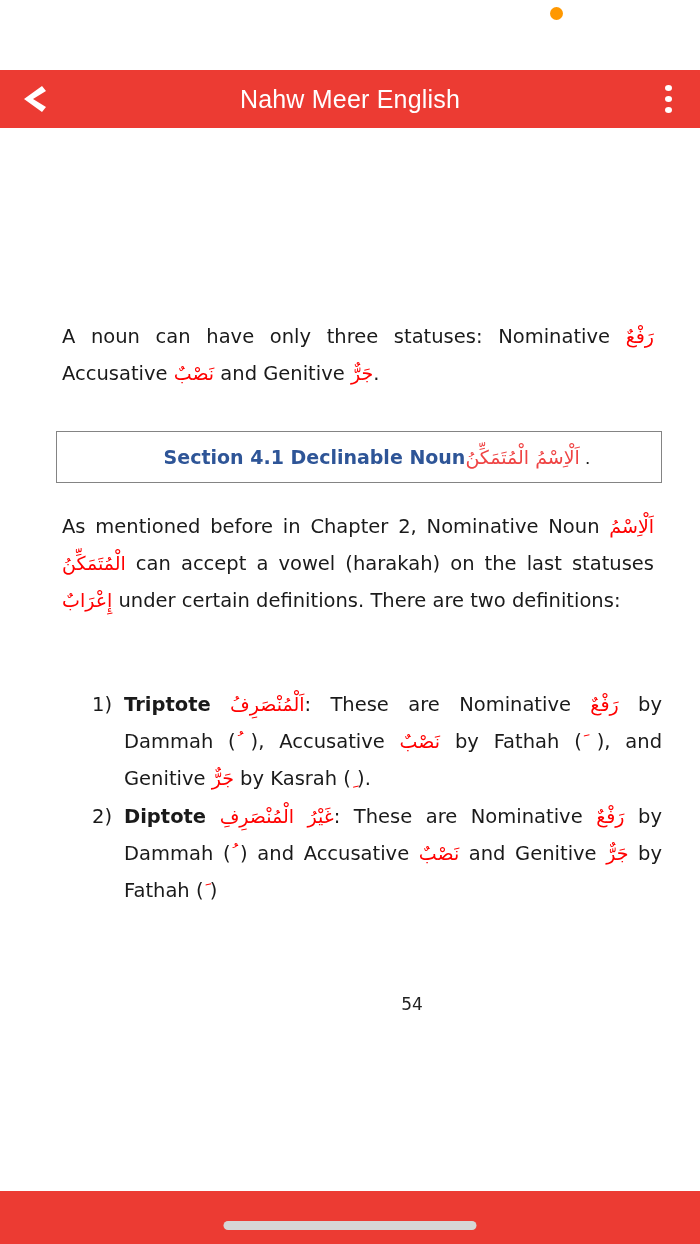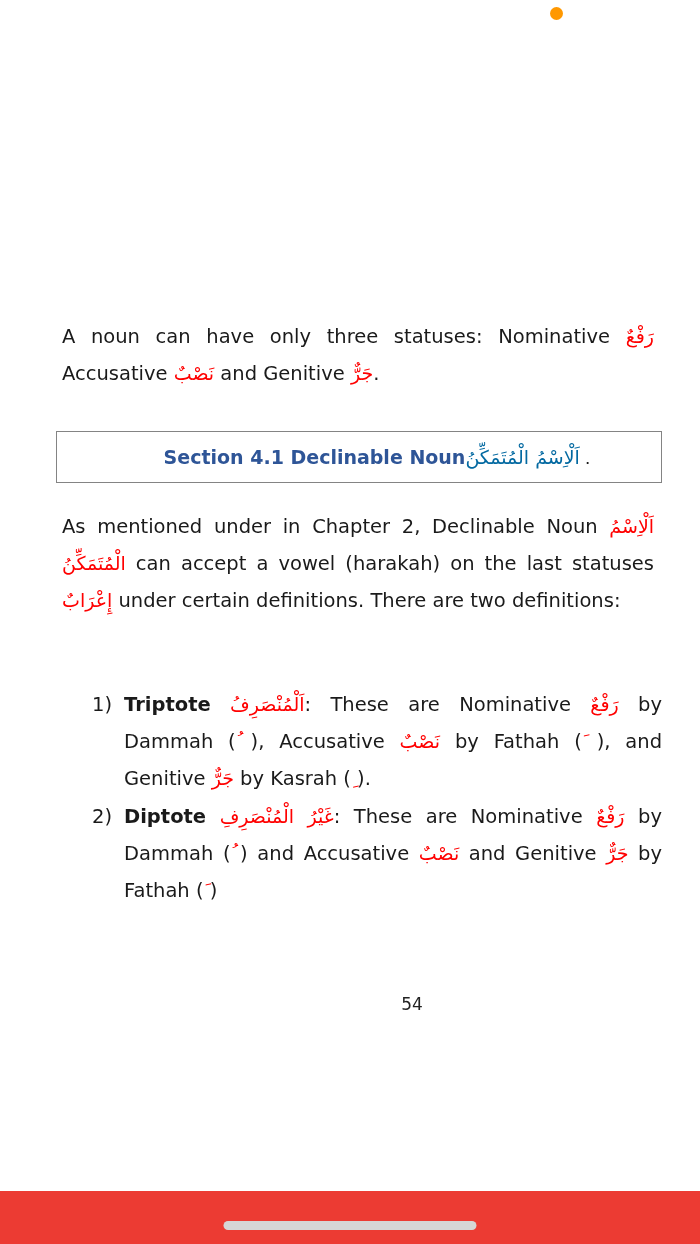--- a/index.html
+++ b/index.html
@@ -136,21 +136,21 @@
     white-space: nowrap;
   }
   .section-label {
     color: #2E5597;
     font-weight: bold;
     font-family: "DejaVu Sans", "Liberation Sans", sans-serif;
     font-size: 19px;
     margin-left: 36px;
   }
   .section-ar {
-    color: #0369a1;
+    color: #ef4444;
     font-family: "DejaVu Sans", sans-serif;
     font-size: 19px;
     direction: rtl;
     unicode-bidi: isolate;
   }
   .section-dot {
     color: #1a1a1a;
     font-size: 19px;
   }
 
@@ -221,31 +221,50 @@
 </style>
 </head>
 <body>
 
 <div id="screen">
 
   <div class="status-strip">
     <div class="status-dot"></div>
   </div>
 
+  <div class="app-bar">
+
+    <div class="back-button">
+      <span>
+        <svg width="26" height="30" viewBox="0 0 26 30">
+          <polygon points="22,2 26,7 13,15 26,23 22,28 4,15" fill="#ffffff"></polygon>
+        </svg>
+      </span>
+    </div>
+
+    <div class="app-title">Nahw Meer English</div>
+
+    <div class="overflow-button">
+      <span class="dot"></span>
+      <span class="dot"></span>
+      <span class="dot"></span>
+    </div>
+
+  </div>
 
   <div class="doc">
     <div class="doc-inner">
 
       <p class="para" id="para-statuses"><span>A noun can have only three statuses: Nominative </span><span class="ar">رَفْعٌ</span><span> Accusative </span><span class="ar">نَصْبٌ</span><span> and Genitive </span><span class="ar">جَرٌّ</span><span>.</span></p>
 
       <div class="section-box">
         <div class="section-box-inner"><span class="section-label">Section 4.1  Declinable Noun</span><span class="section-ar">اَلْاِسْمُ الْمُتَمَكِّنُ</span><span class="section-dot"> .</span></div>
       </div>
 
-      <p class="para" id="para-declinable"><span>As mentioned under in Chapter 2, Declinable Noun </span><span class="ar">اَلْاِسْمُ</span><span> </span><span class="ar">الْمُتَمَكِّنُ</span><span> can accept a vowel (harakah) on the last statuses </span><span class="ar">إِعْرَابٌ</span><span> under certain definitions. There are two definitions:</span></p>
+      <p class="para" id="para-declinable"><span>As mentioned before in Chapter 2, Nominative Noun </span><span class="ar">اَلْاِسْمُ</span><span> </span><span class="ar">الْمُتَمَكِّنُ</span><span> can accept a vowel (harakah) on the last statuses </span><span class="ar">إِعْرَابٌ</span><span> under certain definitions. There are two definitions:</span></p>
 
       <div class="num-list">
 
         <div class="num-item" id="list-item-1"><span class="num">1)</span><b>Triptote</b><span>&nbsp;</span><span class="ar">اَلْمُنْصَرِفُ</span><span>: These are Nominative </span><span class="ar">رَفْعٌ</span><span> by Dammah (</span><span class="mark">ُ</span><span> ), Accusative </span><span class="ar">نَصْبٌ</span><span> by Fathah (</span><span class="mark">َ</span><span> ), and Genitive </span><span class="ar">جَرٌّ</span><span> by Kasrah (</span><span class="mark">ِ</span><span> ).</span></div>
 
         <div class="num-item" id="list-item-2"><span class="num">2)</span><b>Diptote</b><span>&nbsp;</span><span class="ar">غَيْرُ الْمُنْصَرِفِ</span><span>: These are Nominative </span><span class="ar">رَفْعٌ</span><span> by Dammah (</span><span class="mark">ُ</span><span> ) and Accusative </span><span class="ar">نَصْبٌ</span><span> and Genitive </span><span class="ar">جَرٌّ</span><span> by Fathah (</span><span class="mark">َ</span><span> )</span></div>
 
       </div>
 
       <div class="page-number">54</div>

